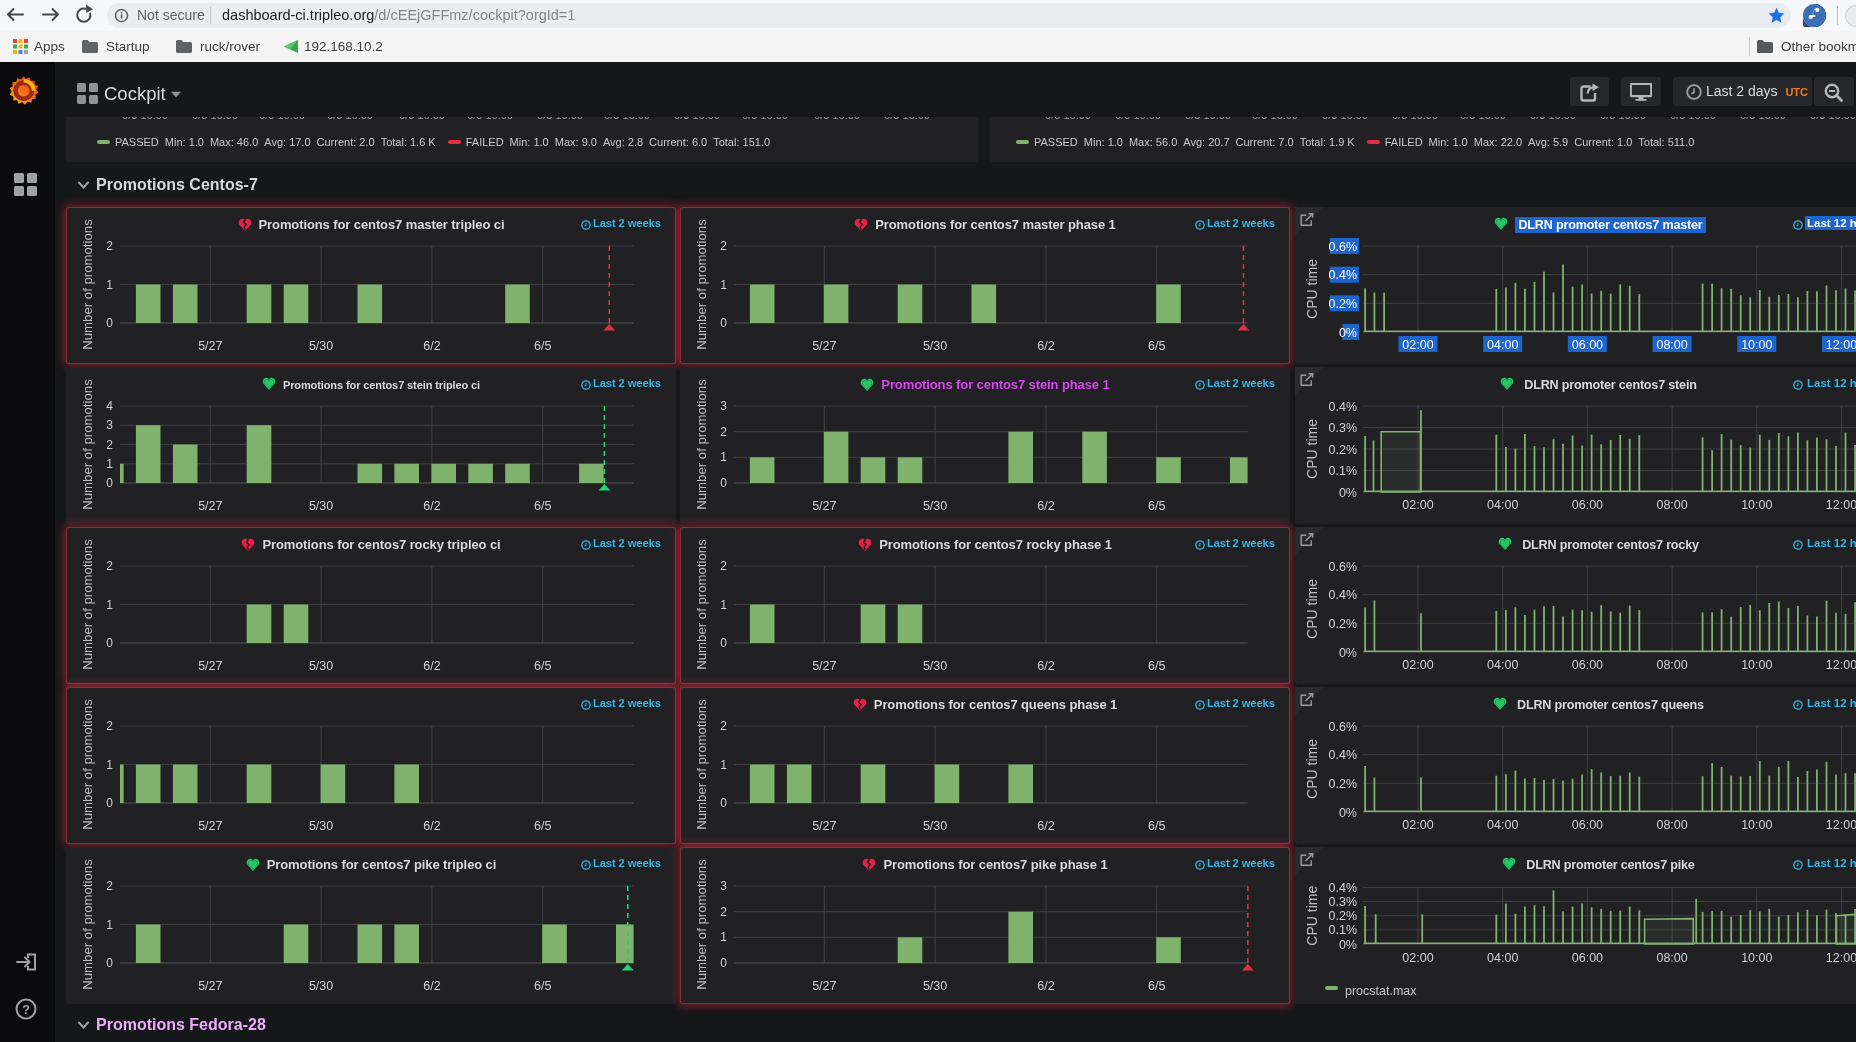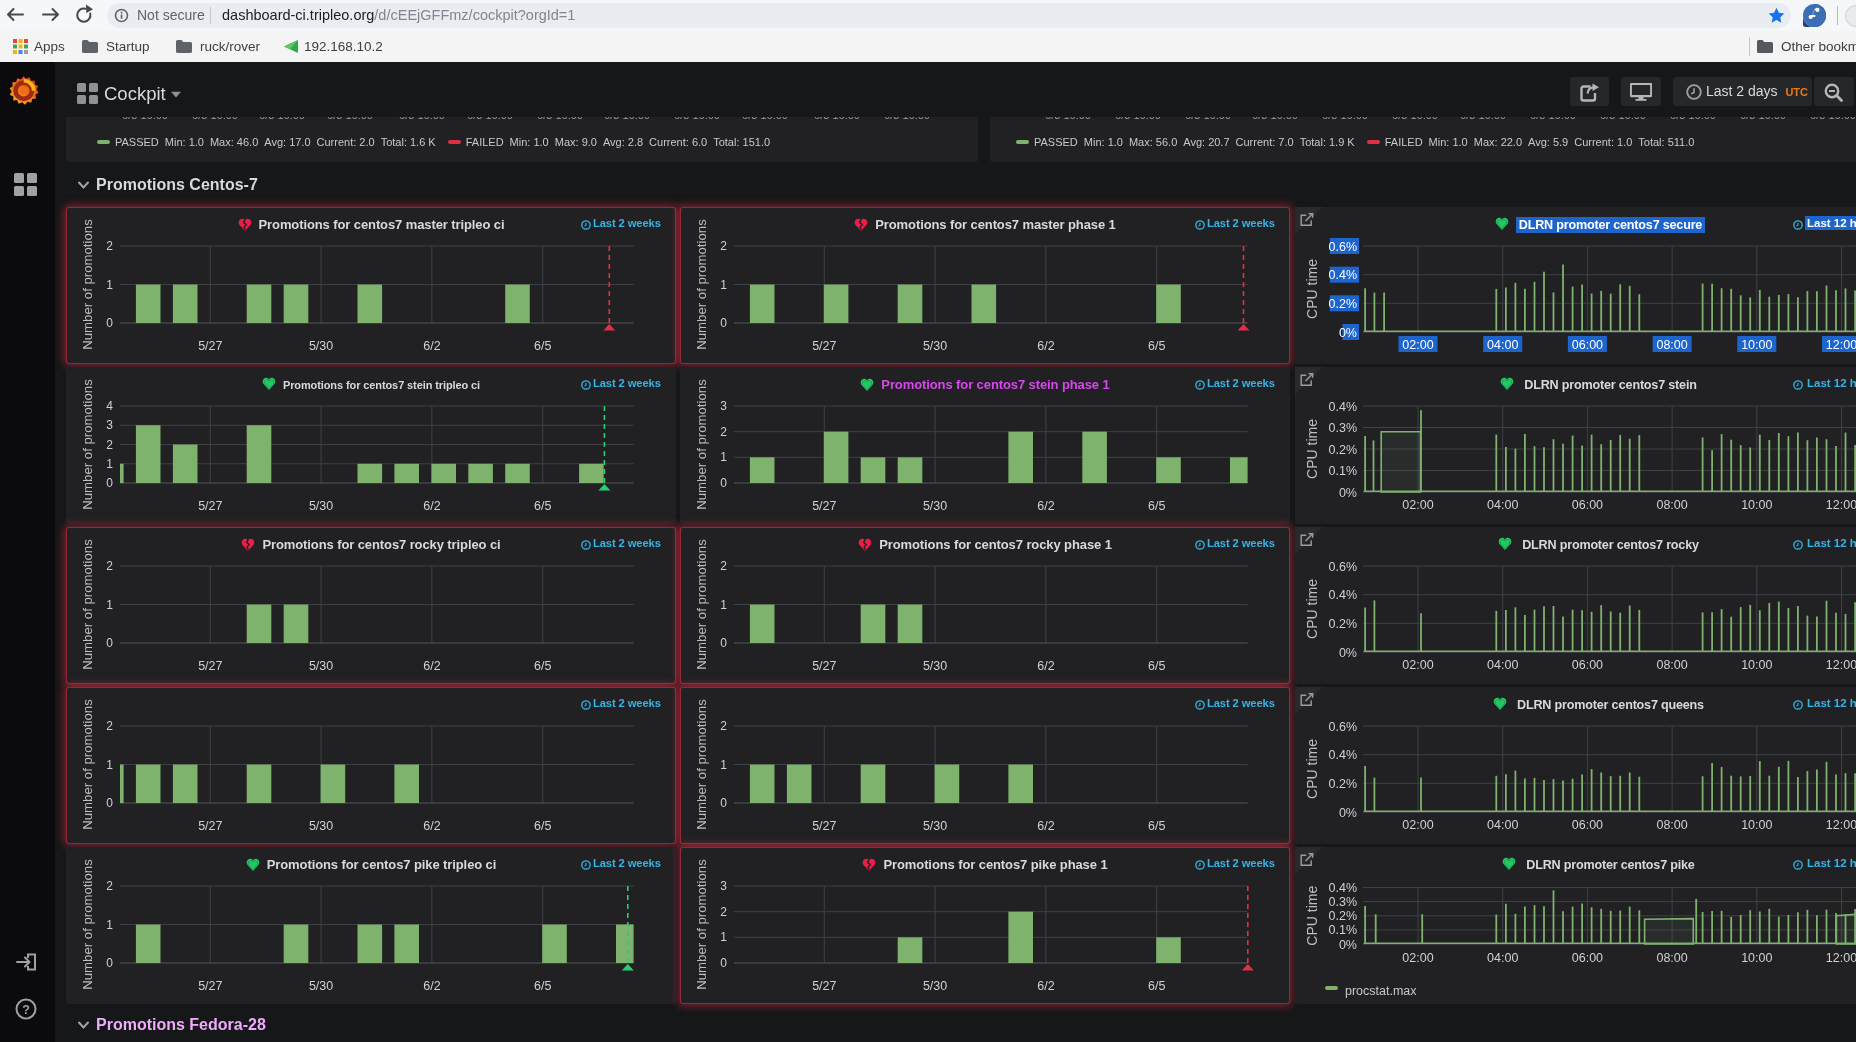--- a/index.html
+++ b/index.html
@@ -243,21 +243,21 @@
 <path d="M0 0 H28 L0 28 Z" fill="#2a2a2e"></path>
 <g stroke="#9b9da0" stroke-width="1.4" fill="none">
 <path d="M11.2 8.2 H6.2 V18.2 H16.2 V13.2"></path>
 <path d="M10.5 13.9 L17.3 7.1"></path>
 <path d="M13.6 6.8 L17.7 6.7 L17.6 10.8"></path>
           </g>
         </svg>
 <div class="abs" style="left:1295px;top:100px;width:610px;text-align:center;font-size:12.6px;font-weight:bold;color:#d8d9da;letter-spacing:-0.2px;white-space:nowrap;"><svg style="vertical-align:-2.5px;margin-right:7px" width="14" height="14" viewBox="0 0 16 16">
 <path d="M8 3.2 C7 0.8 4.2 0.4 2.4 1.8 C0.4 3.4 0.3 6.2 1.8 8.1 L8 14.8 L14.2 8.1 C15.7 6.2 15.6 3.4 13.6 1.8 C11.8 0.4 9 0.8 8 3.2 Z" fill="#28c565"></path>
 <path d="M8 4.6 C7.3 2.8 5.2 2.5 3.9 3.5 C2.4 4.7 2.3 6.8 3.4 8.2 L8 13.2 L12.6 8.2 C13.7 6.8 13.6 4.7 12.1 3.5 C10.8 2.5 8.7 2.8 8 4.6 Z" fill="none" stroke="#13a352" stroke-width="1.1"></path>
-          </svg><span style="background:#1d64cd;color:#fff;padding:1px 3px;">DLRN promoter centos7 secure</span></div>
+          </svg><span style="background:#1d64cd;color:#fff;padding:1px 3px;">DLRN promoter centos7 master</span></div>
 <svg class="abs" style="left:1793px;top:103px" width="10" height="10" viewBox="0 0 12 12">
 <circle cx="6" cy="6" r="5" fill="none" stroke="#33b5e5" stroke-width="1.6"></circle>
 <path d="M6 3.2 V6.3 L4.2 7.3" fill="none" stroke="#33b5e5" stroke-width="1.3"></path>
         </svg>
 <div class="abs" style="left:1805px;top:100px;font-size:11.5px;font-weight:bold;color:#33b5e5;white-space:nowrap;"><span style="background:#1d64cd;color:#fff;padding:1px 2px;">Last 12 h</span></div>
 <svg class="abs" style="left:1295px;top:90px" width="610" height="157" viewBox="0 0 610 157">
           <line x1="123.0" y1="39.0" x2="123.0" y2="125.0" stroke="#3f4045" stroke-width="1"></line>
           <line x1="207.7" y1="39.0" x2="207.7" y2="125.0" stroke="#3f4045" stroke-width="1"></line>
           <line x1="292.4" y1="39.0" x2="292.4" y2="125.0" stroke="#3f4045" stroke-width="1"></line>
           <line x1="377.1" y1="39.0" x2="377.1" y2="125.0" stroke="#3f4045" stroke-width="1"></line>
@@ -730,20 +730,24 @@
           <rect x="180.7" y="77.5" width="24.6" height="38.5" fill="#7eb26d"></rect>
           <rect x="254.6" y="77.5" width="24.6" height="38.5" fill="#7eb26d"></rect>
           <rect x="328.4" y="77.5" width="24.6" height="38.5" fill="#7eb26d"></rect>
           <text x="144.3" y="143.0" font-size="12.5" fill="#d0d1d3" text-anchor="middle">5/27</text>
           <text x="255.1" y="143.0" font-size="12.5" fill="#d0d1d3" text-anchor="middle">5/30</text>
           <text x="365.9" y="143.0" font-size="12.5" fill="#d0d1d3" text-anchor="middle">6/2</text>
           <text x="476.7" y="143.0" font-size="12.5" fill="#d0d1d3" text-anchor="middle">6/5</text>
           <text x="26" y="77.5" font-size="13.2" fill="#bcbec0" text-anchor="middle" transform="rotate(-90 26 77.5)">Number of promotions</text>
         </svg>
 <div class="abs" style="left:680px;top:570px;width:610px;height:157px;background:#212124;border-radius:3px;border:1px solid rgba(224,47,68,0.6);box-shadow:0 0 8px 2px rgba(224,47,68,0.5);"></div>
+<div class="abs" style="left:680px;top:580px;width:610px;text-align:center;font-size:13px;font-weight:bold;color:#d8d9da;letter-spacing:-0.1px;white-space:nowrap;"><svg style="vertical-align:-2.5px;margin-right:7px" width="14" height="14" viewBox="0 0 16 16">
+<path d="M8 3.2 C7 0.8 4.2 0.4 2.4 1.8 C0.4 3.4 0.3 6.2 1.8 8.1 L8 14.8 L14.2 8.1 C15.7 6.2 15.6 3.4 13.6 1.8 C11.8 0.4 9 0.8 8 3.2 Z" fill="#ed1e45"></path>
+<path d="M8 2 L6.4 5 L9.4 7.6 L7 10.4 L8.4 13.6" fill="none" stroke="#212124" stroke-width="1.6"></path>
+          </svg>Promotions for centos7 queens phase 1</div>
 <svg class="abs" style="left:1195px;top:583px" width="10" height="10" viewBox="0 0 12 12">
 <circle cx="6" cy="6" r="5" fill="none" stroke="#33b5e5" stroke-width="1.6"></circle>
 <path d="M6 3.2 V6.3 L4.2 7.3" fill="none" stroke="#33b5e5" stroke-width="1.3"></path>
         </svg>
 <div class="abs" style="left:1207px;top:580px;font-size:11.2px;font-weight:bold;color:#33b5e5;letter-spacing:-0.1px;">Last 2 weeks</div>
 <svg class="abs" style="left:680px;top:570px" width="610" height="157" viewBox="0 0 610 157">
           <line x1="144.3" y1="39.0" x2="144.3" y2="116.0" stroke="#3f4045" stroke-width="1"></line>
           <line x1="255.1" y1="39.0" x2="255.1" y2="116.0" stroke="#3f4045" stroke-width="1"></line>
           <line x1="365.9" y1="39.0" x2="365.9" y2="116.0" stroke="#3f4045" stroke-width="1"></line>
           <line x1="476.7" y1="39.0" x2="476.7" y2="116.0" stroke="#3f4045" stroke-width="1"></line>

